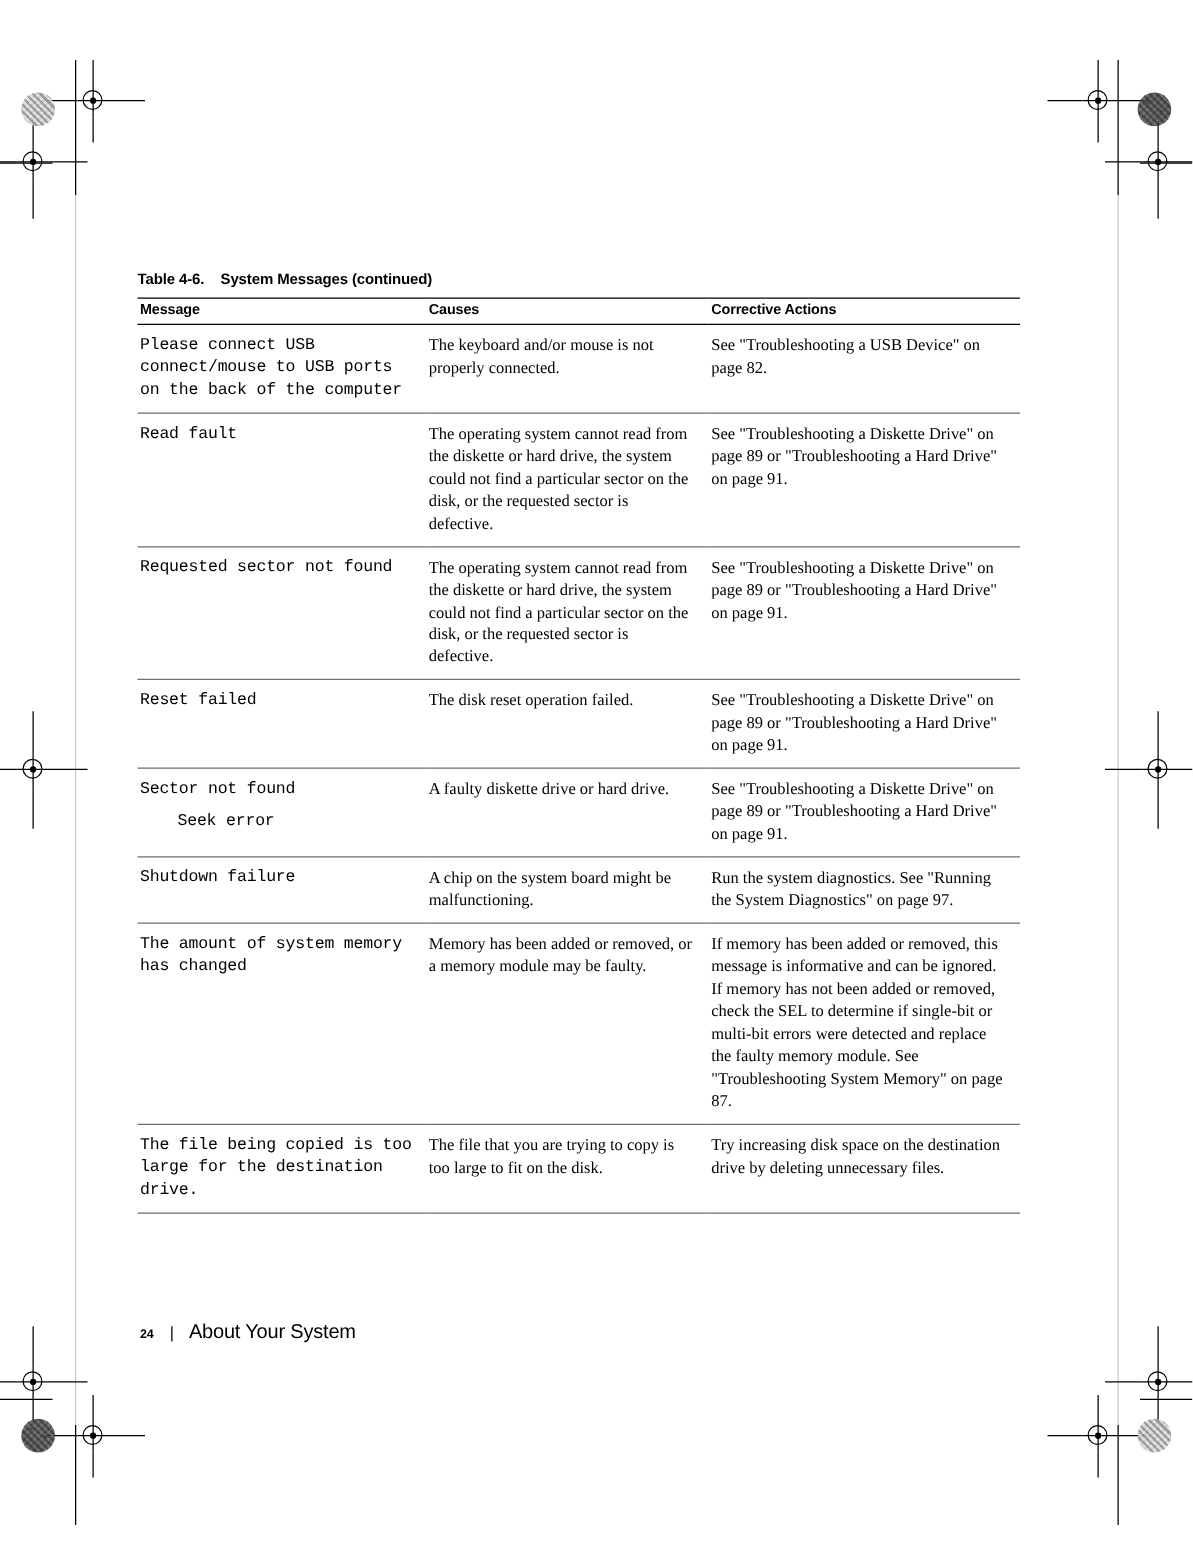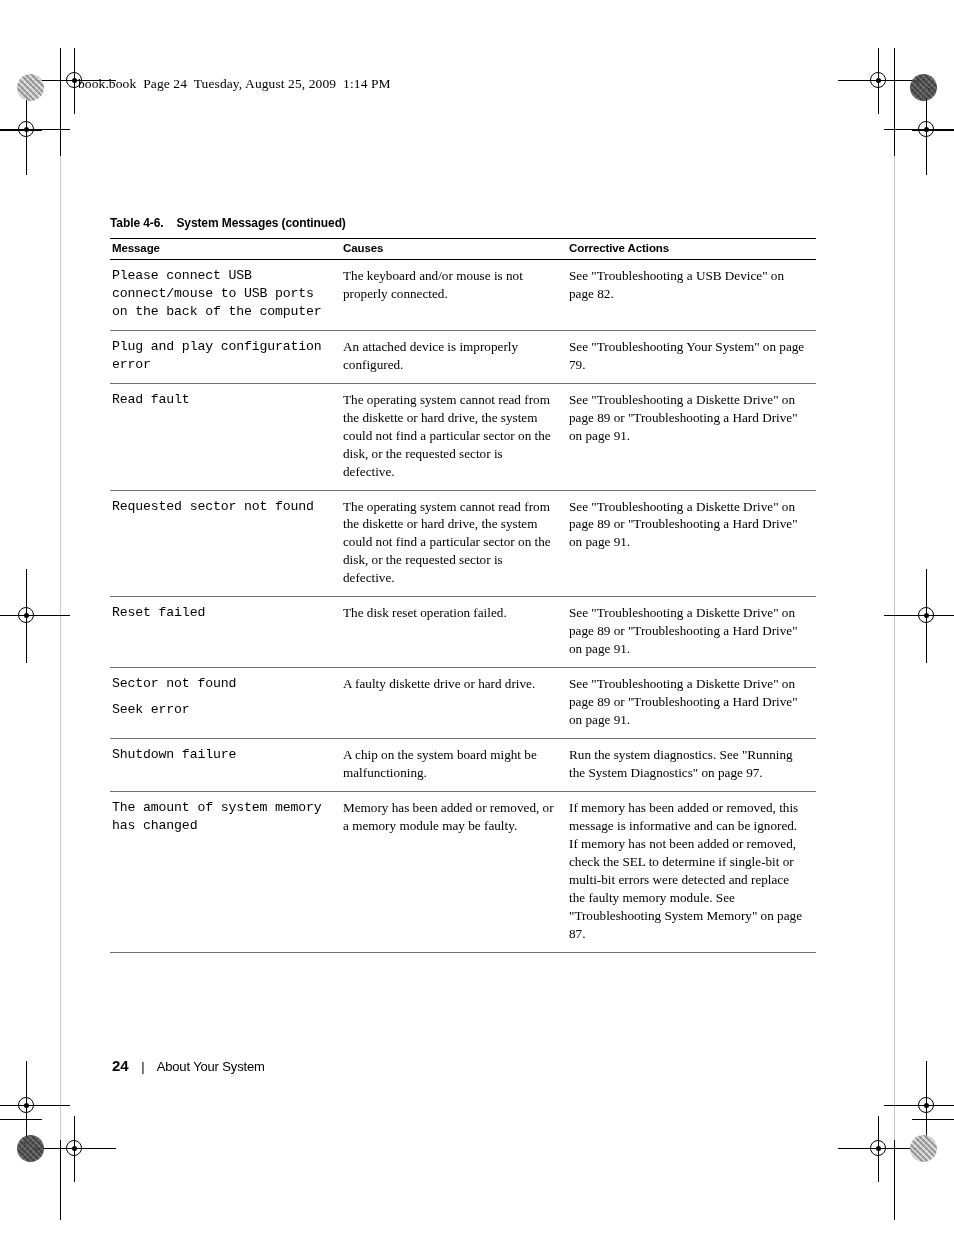--- a/index.html
+++ b/index.html
@@ -150,49 +150,50 @@
   td.msg {
     font-family: "Liberation Mono", monospace;
     font-size: 12.4px;
     line-height: 1.52;
     letter-spacing: -0.15px;
     white-space: pre-wrap;
   }
   td.msg .line2 {
     display: block;
     margin-top: 8px;
+    margin-left: 30px;
   }
   td.cause, td.corr {
     font-family: "Liberation Serif", serif;
     font-size: 13.3px;
     line-height: 1.345;
   }
 
   
   .footer {
     position: absolute;
     left: 112px;
     top: 1057px;
     display: flex;
     align-items: baseline;
     font-family: "Liberation Sans", sans-serif;
     color: #000;
   }
   .footer .pg {
-    font-size: 15px;
+    font-size: 10px;
     font-weight: bold;
     letter-spacing: -0.2px;
   }
   .footer .sep {
     font-size: 13px;
     margin: 0 12px 0 13px;
     color: #000;
   }
   .footer .sec {
-    font-size: 13px;
+    font-size: 16px;
     letter-spacing: -0.15px;
   }
 </style>
 </head>
 <body>
 
 <div class="page">
 
   <div class="crop-line" style="left:60px; top:48px; width:1px; height:108px;"></div>
   <div class="crop-line" style="left:60px; top:1140px; width:1px; height:80px;"></div>
@@ -304,21 +305,20 @@
       <div class="h"></div>
       <div class="v"></div>
       <div class="dot"></div>
   </div>
 
   <div class="halftone light" style="left:17px; top:74px;"></div>
   <div class="halftone" style="left:910px; top:74px;"></div>
   <div class="halftone" style="left:17px; top:1135px;"></div>
   <div class="halftone light" style="left:910px; top:1135px;"></div>
 
-  <div class="running-header">book.book  Page 24  Tuesday, August 25, 2009  1:14 PM</div>
 
   <div class="table-block">
     <div class="table-caption"><span>Table 4-6.</span>&nbsp;&nbsp;&nbsp;&nbsp;<span>System Messages</span> <span class="cont">(continued)</span></div>
 
     <table class="tbl">
       <colgroup>
         <col class="c-msg">
           <col class="c-cause">
           <col class="c-corr">
       </colgroup>
@@ -329,25 +329,20 @@
           <th>Corrective Actions</th>
         </tr>
       </thead>
       <tbody>
         <tr>
           <td class="msg">Please connect USB connect/mouse to USB ports on the back of the computer</td>
           <td class="cause">The keyboard and/or mouse is not properly connected.</td>
           <td class="corr">See "Troubleshooting a USB Device" on page 82.</td>
         </tr>
         <tr>
-          <td class="msg">Plug and play configuration error</td>
-          <td class="cause">An attached device is improperly configured.</td>
-          <td class="corr">See "Troubleshooting Your System" on page 79.</td>
-        </tr>
-        <tr>
           <td class="msg">Read fault</td>
           <td class="cause">The operating system cannot read from the diskette or hard drive, the system could not find a particular sector on the disk, or the requested sector is defective.</td>
           <td class="corr">See "Troubleshooting a Diskette Drive" on page 89 or "Troubleshooting a Hard Drive" on page 91.</td>
         </tr>
         <tr>
           <td class="msg">Requested sector not found</td>
           <td class="cause">The operating system cannot read from the diskette or hard drive, the system could not find a particular sector on the disk, or the requested sector is defective.</td>
           <td class="corr">See "Troubleshooting a Diskette Drive" on page 89 or "Troubleshooting a Hard Drive" on page 91.</td>
         </tr>
         <tr>
@@ -362,20 +357,25 @@
         </tr>
         <tr>
           <td class="msg">Shutdown failure</td>
           <td class="cause">A chip on the system board might be malfunctioning.</td>
           <td class="corr">Run the system diagnostics. See "Running the System Diagnostics" on page 97.</td>
         </tr>
         <tr>
           <td class="msg">The amount of system memory has changed</td>
           <td class="cause">Memory has been added or removed, or a memory module may be faulty.</td>
           <td class="corr">If memory has been added or removed, this message is informative and can be ignored. If memory has not been added or removed, check the SEL to determine if single-bit or multi-bit errors were detected and replace the faulty memory module. See "Troubleshooting System Memory" on page 87.</td>
+        </tr>
+        <tr>
+          <td class="msg">The file being copied is too large for the destination drive.</td>
+          <td class="cause">The file that you are trying to copy is too large to fit on the disk.</td>
+          <td class="corr">Try increasing disk space on the destination drive by deleting unnecessary files.</td>
         </tr>
       </tbody>
     </table>
   </div>
 
   <div class="footer">
     <span class="pg">24</span>
     <span class="sep">|</span>
     <span class="sec">About Your System</span>
   </div>

